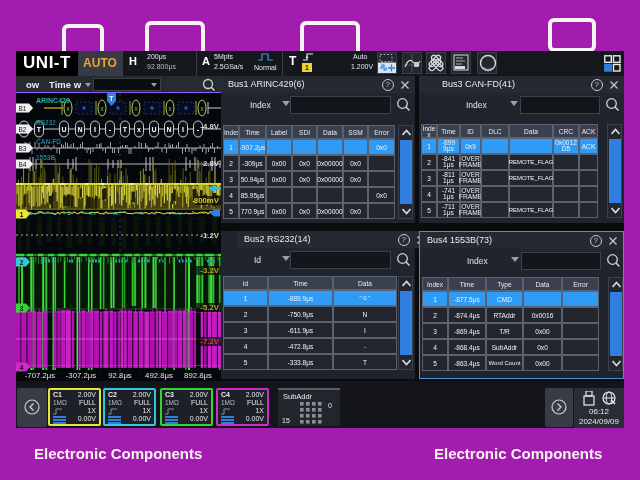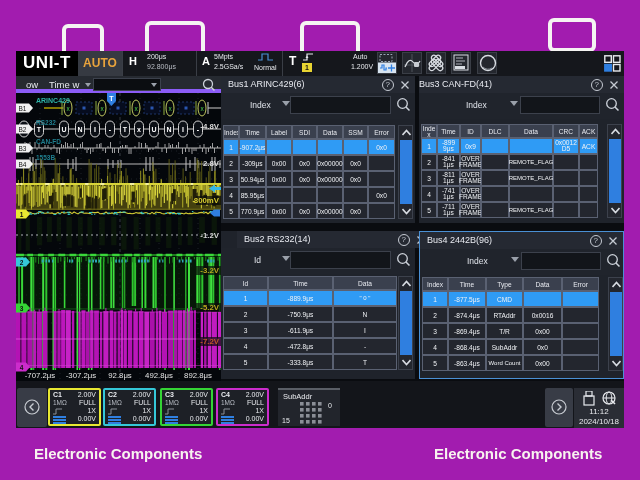--- a/index.html
+++ b/index.html
@@ -70,21 +70,21 @@
             <circle cx="10" cy="10" r="7.5" fill="none" stroke="#d8dce2" stroke-width="1.4"></circle>
             <path d="M5 14 A7 7 0 0 0 14 15" fill="none" stroke="#8a9098" stroke-width="1"></path>
           </svg></div>
 <svg class="abs" style="left:588px;top:4px" width="17" height="17">
 <rect x="0.8" y="0.8" width="6.5" height="6.5" fill="none" stroke="#e8eaee" stroke-width="1.4"></rect>
 <rect x="9.5" y="0.8" width="6.5" height="6.5" fill="none" stroke="#e8eaee" stroke-width="1.4"></rect>
 <rect x="0.8" y="9.5" width="6.5" height="6.5" fill="#2f7fe0" stroke="#2f7fe0" stroke-width="1.4"></rect>
 <rect x="9.5" y="9.5" width="6.5" height="6.5" fill="none" stroke="#e8eaee" stroke-width="1.4"></rect>
         </svg>
 </div>
-<div class="abs" style="left:0;top:25px;width:205px;height:17px;background:#262a31;border-bottom:4px solid #8b5cf6;box-sizing:border-box;">
+<div class="abs" style="left:0;top:25px;width:205px;height:17px;background:#262a31;border-bottom:1px solid #8b5cf6;box-sizing:border-box;font-weight:bold;">
 <span class="abs" style="left:10px;top:3px;color:#e8eaee;font-size:9.5px;">ow</span>
 <span class="abs" style="left:33px;top:3px;color:#e8eaee;font-size:9.5px;">Time w</span>
 <span class="abs" style="left:69px;top:7px;width:0;height:0;border-left:3.5px solid transparent;border-right:3.5px solid transparent;border-top:4px solid #9aa0aa;"></span>
 <div class="abs" style="left:77px;top:2px;width:68px;height:13px;background:#0b0d11;border:1px solid #3c414c;box-sizing:border-box;">
 <span class="abs" style="right:3px;top:4px;width:0;height:0;border-left:3.5px solid transparent;border-right:3.5px solid transparent;border-top:4px solid #9aa0aa;"></span>
         </div>
 <svg class="abs" style="left:186px;top:2px" width="14" height="14">
           <circle cx="6" cy="6" r="4.5" fill="none" stroke="#cdd2da" stroke-width="1.3"></circle>
           <line x1="9.2" y1="9.2" x2="12.5" y2="12.5" stroke="#cdd2da" stroke-width="1.5"></line>
         </svg>
@@ -915,21 +915,21 @@
             <path d="M0.5 6 L4.5 1.5 L8.5 6" fill="none" stroke="#d8dce2" stroke-width="1.6"></path>
           </svg>
           <div style="position:absolute;left:1px;top:14px;width:12px;height:64px;background:#2f7fe0;"></div>
           <svg style="position:absolute;left:2.5px;bottom:3px" width="9" height="8">
             <path d="M0.5 2 L4.5 6.5 L8.5 2" fill="none" stroke="#d8dce2" stroke-width="1.6"></path>
           </svg>
         </div>
       </div>
 <div style="position:absolute;left:403px;top:25px;width:205px;height:147px;background:#1f232b;box-sizing:border-box;">
         <div style="position:absolute;left:0;top:0;width:100%;height:17px;background:#252932;">
-          <span style="position:absolute;left:0;top:3px;font-size:9px;color:#e8eaf0;">Bus3 CAN-FD(41)</span>
+          <span style="position:absolute;left:23px;top:3px;font-size:9px;color:#e8eaf0;">Bus3 CAN-FD(41)</span>
           <span style="position:absolute;right:21px;top:2.5px;width:10.5px;height:10.5px;border:1.2px solid #c5cad2;border-radius:50%;color:#c5cad2;font-size:8px;text-align:center;line-height:10.5px;">?</span>
           <svg style="position:absolute;right:5px;top:3.5px" width="10" height="10">
             <path d="M1.5 1.5 L8.5 8.5 M8.5 1.5 L1.5 8.5" stroke="#c5cad2" stroke-width="1.3"></path>
           </svg>
         </div>
         <div style="position:absolute;left:0;top:17px;width:100%;height:26px;background:#20242c;">
           <span style="position:absolute;left:47px;top:7px;font-size:8.5px;color:#dfe3ea;">Index</span>
           <span style="position:absolute;left:91px;top:8px;width:0;height:0;border-left:4px solid transparent;border-right:4px solid transparent;border-top:5px solid #9aa0aa;"></span>
           <div style="position:absolute;left:101px;top:3px;width:80px;height:18px;background:#12151a;border:1px solid #3c414c;box-sizing:border-box;"></div>
           <svg style="position:absolute;left:186px;top:4px" width="16" height="16">
@@ -1053,21 +1053,21 @@
             <path d="M0.5 6 L4.5 1.5 L8.5 6" fill="none" stroke="#d8dce2" stroke-width="1.6"></path>
           </svg>
           <div style="position:absolute;left:1px;top:14px;width:12px;height:64px;background:#2f7fe0;"></div>
           <svg style="position:absolute;left:2.5px;bottom:3px" width="9" height="8">
             <path d="M0.5 2 L4.5 6.5 L8.5 2" fill="none" stroke="#d8dce2" stroke-width="1.6"></path>
           </svg>
         </div>
       </div>
 <div style="position:absolute;left:403px;top:180px;width:205px;height:148px;background:#1f232b;border:1px solid #4a90d4;box-sizing:border-box;">
         <div style="position:absolute;left:0;top:0;width:100%;height:17px;background:#252932;">
-          <span style="position:absolute;left:7px;top:3px;font-size:9px;color:#e8eaf0;">Bus4 2442B(96)</span>
+          <span style="position:absolute;left:7px;top:3px;font-size:9px;color:#e8eaf0;">Bus4 1553B(73)</span>
           <span style="position:absolute;right:21px;top:2.5px;width:10.5px;height:10.5px;border:1.2px solid #c5cad2;border-radius:50%;color:#c5cad2;font-size:8px;text-align:center;line-height:10.5px;">?</span>
           <svg style="position:absolute;right:5px;top:3.5px" width="10" height="10">
             <path d="M1.5 1.5 L8.5 8.5 M8.5 1.5 L1.5 8.5" stroke="#c5cad2" stroke-width="1.3"></path>
           </svg>
         </div>
         <div style="position:absolute;left:0;top:17px;width:100%;height:26px;background:#20242c;">
           <span style="position:absolute;left:47px;top:7px;font-size:8.5px;color:#dfe3ea;">Index</span>
           <span style="position:absolute;left:91px;top:8px;width:0;height:0;border-left:4px solid transparent;border-right:4px solid transparent;border-top:5px solid #9aa0aa;"></span>
           <div style="position:absolute;left:101px;top:3px;width:80px;height:18px;background:#12151a;border:1px solid #3c414c;box-sizing:border-box;"></div>
           <svg style="position:absolute;left:186px;top:4px" width="16" height="16">
@@ -1221,17 +1221,17 @@
 <svg class="abs" style="left:9px;top:3px" width="12" height="15">
             <rect x="3" y="0" width="6" height="5" fill="none" stroke="#e8eaee" stroke-width="1.2"></rect>
             <rect x="1" y="5" width="10" height="9" fill="none" stroke="#e8eaee" stroke-width="1.2"></rect>
           </svg>
 <svg class="abs" style="left:28px;top:3px" width="15" height="15">
             <circle cx="7" cy="7" r="6" fill="none" stroke="#e8eaee" stroke-width="1.2"></circle>
             <ellipse cx="7" cy="7" rx="2.8" ry="6" fill="none" stroke="#e8eaee" stroke-width="1"></ellipse>
             <line x1="1" y1="7" x2="13" y2="7" stroke="#e8eaee" stroke-width="1"></line>
             <line x1="9" y1="9" x2="13" y2="13" stroke="#e8eaee" stroke-width="1.6"></line>
           </svg>
-<div class="abs" style="left:0;top:19px;width:50px;text-align:center;color:#e8eaee;font-size:8px;">11:12</div>
-<div class="abs" style="left:0;top:29px;width:50px;text-align:center;color:#e8eaee;font-size:8px;">2024/10/18</div>
+<div class="abs" style="left:0;top:19px;width:50px;text-align:center;color:#e8eaee;font-size:8px;">06:12</div>
+<div class="abs" style="left:0;top:29px;width:50px;text-align:center;color:#e8eaee;font-size:8px;">2024/09/09</div>
 </div>
 </div>
 </div>
 </div>
 </body></html>

